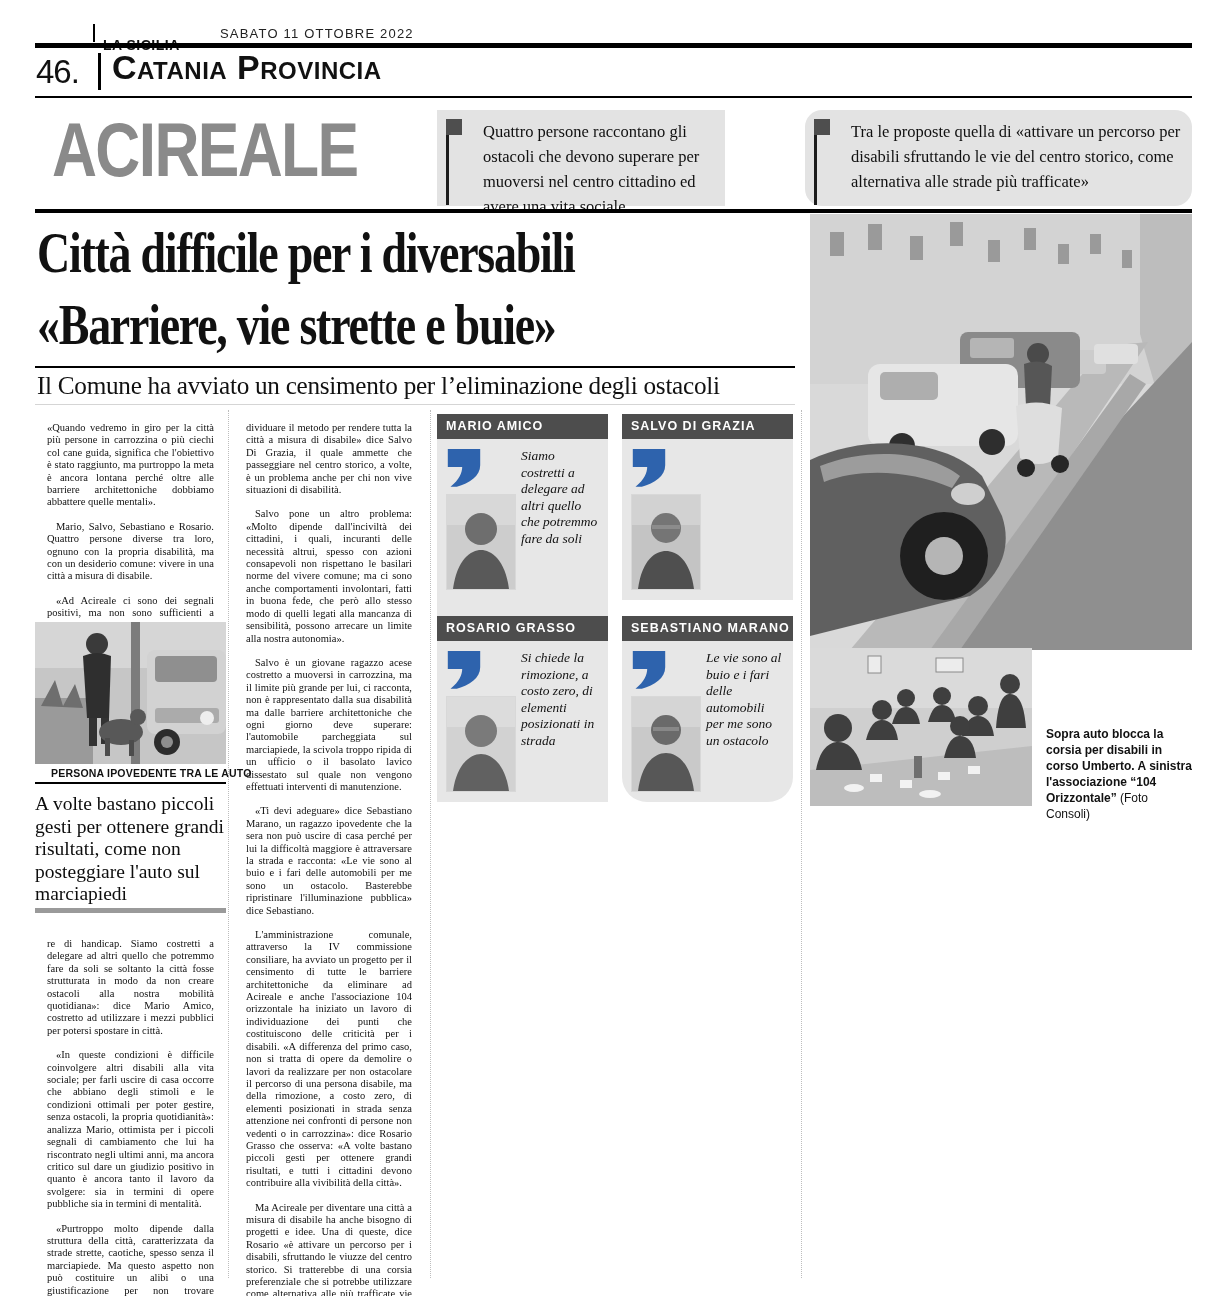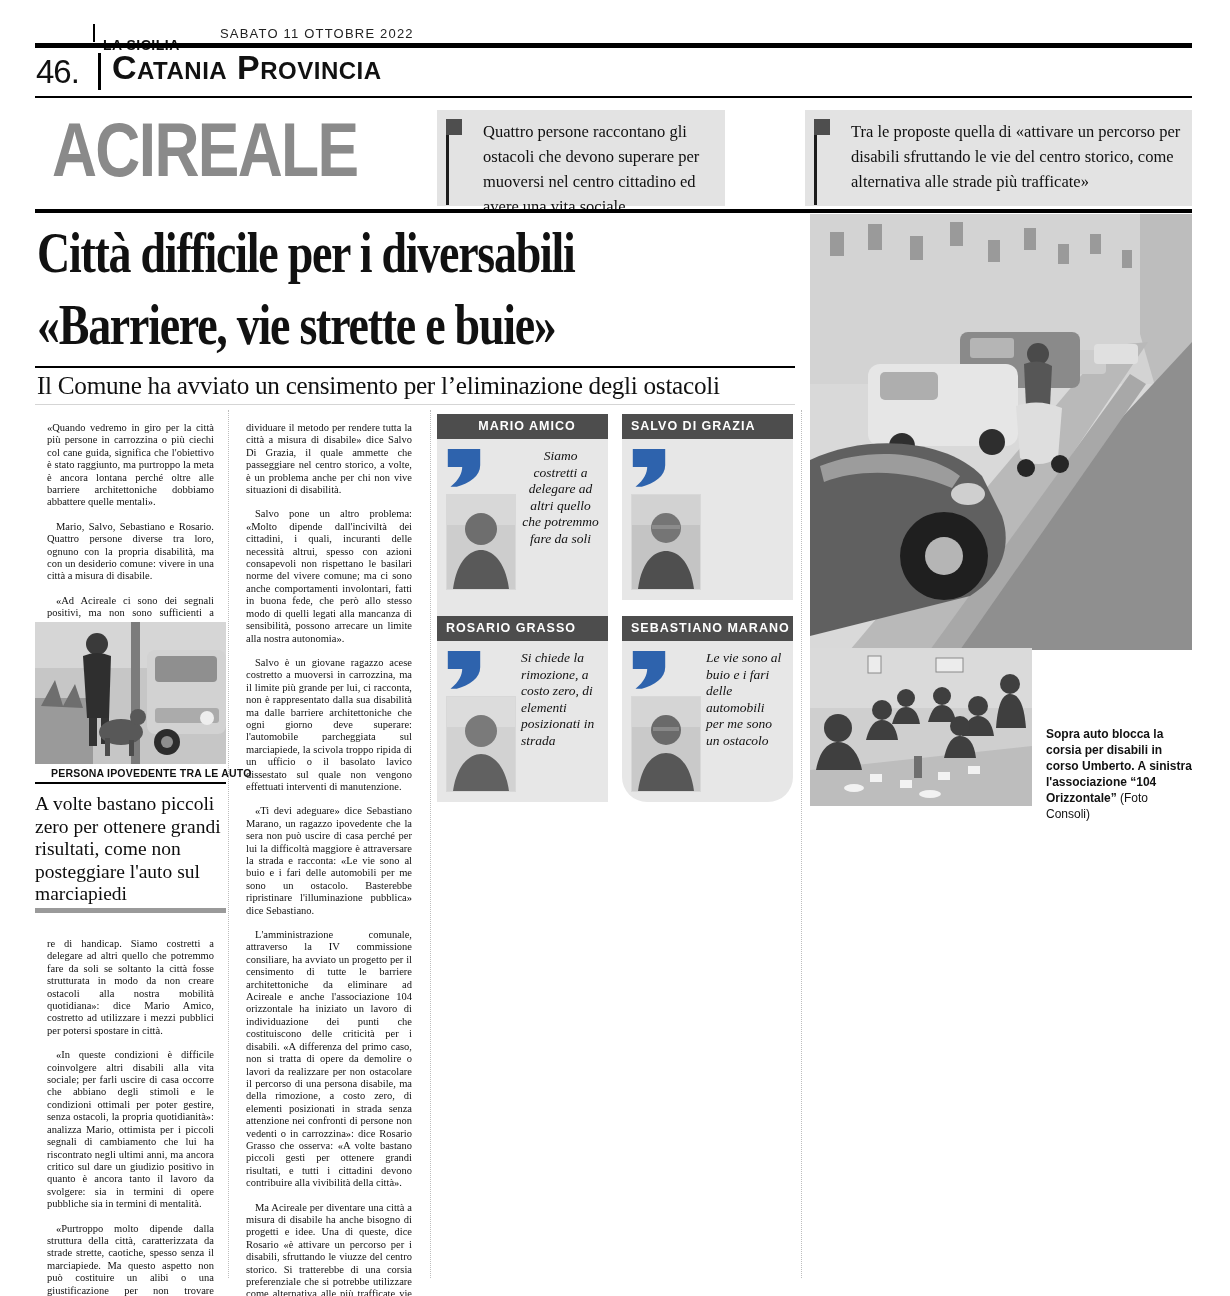--- a/index.html
+++ b/index.html
@@ -63,21 +63,21 @@
   <div class="abs rule" style="left:35px;top:96px;width:1157px;height:2px;"></div>
 
   <div class="abs sans kicker" style="left:52px;top:112px;">ACIREALE</div>
 
   <div class="abs deckbox" style="left:437px;top:110px;width:288px;height:96px;">
     <div class="deck-line"></div>
     <div class="deck-sq"></div>
     <div class="deck-text">Quattro persone raccontano gli ostacoli che devono superare per muoversi nel centro cittadino ed avere una vita sociale</div>
   </div>
 
-  <div class="abs deckbox" style="left:805px;top:110px;width:387px;height:96px;">
+  <div class="abs deckbox" style="left:805px;top:110px;width:387px;height:96px;border-radius:17px;">
     <div class="deck-line"></div>
     <div class="deck-sq"></div>
     <div class="deck-text">Tra le proposte quella di «attivare un percorso per disabili sfruttando le vie del centro storico, come alternativa alle strade più trafficate»</div>
   </div>
 
   <div class="abs rule" style="left:35px;top:209px;width:1157px;height:4px;"></div>
 
   <div class="abs hl" style="left:37px;top:218px;">Città difficile per i diversabili</div>
   <div class="abs hl" style="left:37px;top:290px;">«Barriere, vie strette e buie»</div>
   <div class="abs rule" style="left:35px;top:366px;width:760px;height:2px;"></div>
@@ -111,40 +111,40 @@
     <rect x="112" y="28" width="79" height="84" rx="8" fill="#d2d2d2"></rect>
     <rect x="120" y="34" width="62" height="26" rx="4" fill="#8f8f8f"></rect>
     <rect x="120" y="86" width="64" height="15" rx="3" fill="#ababab"></rect>
     <circle cx="132" cy="120" r="13" fill="#2c2c2c"></circle>
     <circle cx="132" cy="120" r="6" fill="#8e8e8e"></circle>
     <circle cx="172" cy="96" r="7" fill="#eeeeee"></circle>
   </svg>
   <div class="abs caption-left" style="left:51px;top:767px;">PERSONA IPOVEDENTE TRA LE AUTO</div>
   <div class="abs rule" style="left:35px;top:782px;width:191px;height:2px;"></div>
 
-  <div class="abs pullquote" style="left:35px;top:793px;width:191px;">A volte bastano piccoli zero per ottenere grandi risultati, come non posteggiare l'auto sul marciapiedi</div>
+  <div class="abs pullquote" style="left:35px;top:793px;width:191px;">A volte bastano piccoli gesti per ottenere grandi risultati, come non posteggiare l'auto sul marciapiedi</div>
   <div class="abs graybar" style="left:35px;top:908px;width:191px;height:5px;"></div>
 
   <div class="abs bodycol" style="left:35px;top:926px;width:191px;">
     <p>re di handicap. Siamo costretti a delegare ad altri quello che potremmo fare da soli se soltanto la città fosse strutturata in modo da non creare ostacoli alla nostra mobilità quotidiana»: dice Mario Amico, costretto ad utilizzare i mezzi pubblici per potersi spostare in città.</p>
     <p>«In queste condizioni è difficile coinvolgere altri disabili alla vita sociale; per farli uscire di casa occorre che abbiano degli stimoli e le condizioni ottimali per poter gestire, senza ostacoli, la propria quotidianità»: analizza Mario, ottimista per i piccoli segnali di cambiamento che lui ha riscontrato negli ultimi anni, ma ancora critico sul dare un giudizio positivo in quanto è ancora tanto il lavoro da svolgere: sia in termini di opere pubbliche sia in termini di mentalità.</p>
     <p>«Purtroppo molto dipende dalla struttura della città, caratterizzata da strade strette, caotiche, spesso senza il marciapiede. Ma questo aspetto non può costituire un alibi o una giustificazione per non trovare soluzioni. Occorre dare risposte e in-</p>
   </div>
 
   <div class="abs bodycol" style="left:234px;top:410px;width:190px;">
     <p>dividuare il metodo per rendere tutta la città a misura di disabile» dice Salvo Di Grazia, il quale ammette che passeggiare nel centro storico, a volte, è un problema anche per chi non vive situazioni di disabilità.</p>
     <p>Salvo pone un altro problema: «Molto dipende dall'inciviltà dei cittadini, i quali, incuranti delle necessità altrui, spesso con azioni consapevoli non rispettano le basilari norme del vivere comune; ma ci sono anche comportamenti involontari, fatti in buona fede, che però allo stesso modo di quelli legati alla mancanza di sensibilità, possono arrecare un limite alla nostra autonomia».</p>
     <p>Salvo è un giovane ragazzo acese costretto a muoversi in carrozzina, ma il limite più grande per lui, ci racconta, non è rappresentato dalla sua disabilità ma dalle barriere architettoniche che ogni giorno deve superare: l'automobile parcheggiata sul marciapiede, la scivola troppo ripida di un ufficio o il basolato lavico dissestato sul quale non vengono effettuati interventi di manutenzione.</p>
     <p>«Ti devi adeguare» dice Sebastiano Marano, un ragazzo ipovedente che la sera non può uscire di casa perché per lui la difficoltà maggiore è attraversare la strada e racconta: «Le vie sono al buio e i fari delle automobili per me sono un ostacolo. Basterebbe ripristinare l'illuminazione pubblica» dice Sebastiano.</p>
     <p>L'amministrazione comunale, attraverso la IV commissione consiliare, ha avviato un progetto per il censimento di tutte le barriere architettoniche da eliminare ad Acireale e anche l'associazione 104 orizzontale ha iniziato un lavoro di individuazione dei punti che costituiscono delle criticità per i disabili. «A differenza del primo caso, non si tratta di opere da demolire o lavori da realizzare per non ostacolare il percorso di una persona disabile, ma della rimozione, a costo zero, di elementi posizionati in strada senza attenzione nei confronti di persone non vedenti o in carrozzina»: dice Rosario Grasso che osserva: «A volte bastano piccoli gesti per ottenere grandi risultati, e tutti i cittadini devono contribuire alla vivibilità della città».</p>
     <p>Ma Acireale per diventare una città a misura di disabile ha anche bisogno di progetti e idee. Una di queste, dice Rosario «è attivare un percorso per i disabili, sfruttando le viuzze del centro storico. Si tratterebbe di una corsia preferenziale che si potrebbe utilizzare come alternativa alle più trafficate vie centrali, da attrezzare con cartelli segnaletici in braille e altri strumenti per renderla sicura e senza ostacoli».</p>
     <div class="byline">ALESSANDRA RACITI</div>
   </div>
 
-  <div class="abs card" style="left:437px;top:414px;width:171px;height:234px;text-align:center;">
+  <div class="abs card" style="left:437px;top:414px;width:171px;height:234px;">
     <div class="namebar">MARIO AMICO</div>
     <svg class="qmark" viewBox="0 0 40 44">
       <path d="M2 2 H38 V20 C38 32 26 40 12 44 L5 44 C15 36 18 28 18 22 H2 Z" fill="#2e63ad"></path>
     </svg>
     <svg class="portrait" viewBox="0 0 68 94">
       <rect width="68" height="94" fill="#cdcdcd"></rect>
         <rect width="68" height="30" fill="#d8d8d8"></rect>
       <circle cx="34" cy="34" r="16" fill="#6e6e6e"></circle>
       <path d="M6 94 C10 64 24 55 34 55 C44 55 58 64 62 94 Z" fill="#595959"></path>
     </svg>

